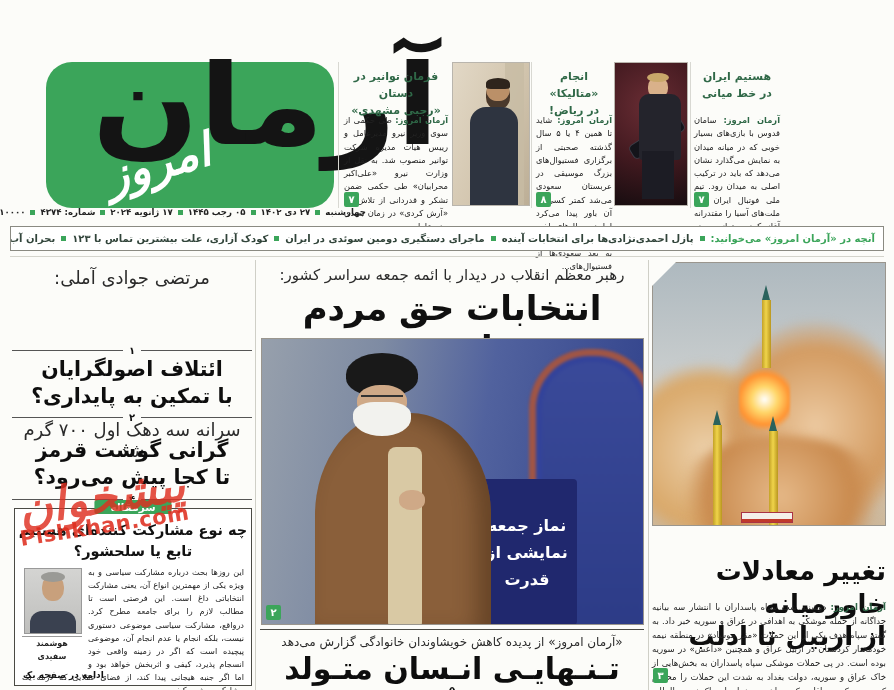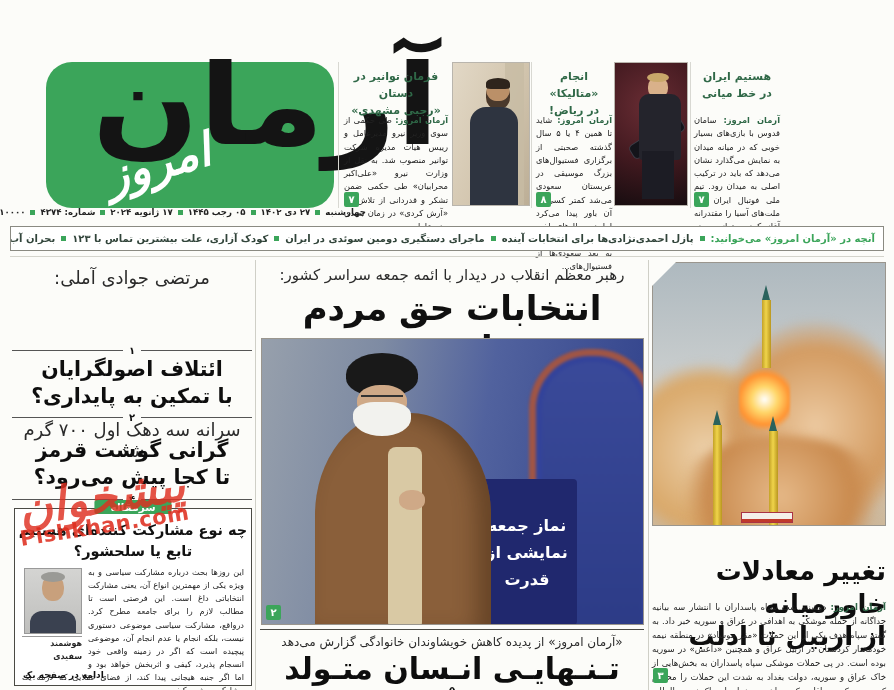--- a/index.html
+++ b/index.html
@@ -99,21 +99,21 @@
   .lc-kicker { text-align:center; font-size:18px; color:#2b2b2b; }
   .lc-headline { text-align:center; font-size:20.5px; font-weight:bold; color:#0e0e0e; line-height:1.3; }
   .lc-divider { position:absolute; left:12px; width:240px; display:flex; align-items:center; gap:6px; }
   .lc-divider .ln { flex:1; height:1px; background:#555; }
   .lc-divider .num { font-size:10px; font-weight:bold; color:#111; }
 
   .editorial { position:absolute; left:14px; top:508px; width:238px; height:178px; border:1px solid #4a4a44; background:#fff; }
   .ed-tab { position:absolute; top:-9px; left:50%; transform:translateX(-50%); background:#3ba55a; color:#fff; font-size:10.5px; font-weight:bold; padding:1px 16px; border-radius:2px; }
   .ed-title { margin-top:11px; text-align:center; font-size:14.5px; font-weight:bold; color:#111; line-height:1.45; }
   .ed-body { padding:4px 7px 2px; font-size:8.2px; color:#222; text-align:justify; line-height:1.6; }
-  .ed-fig { float:left; width:60px; margin:2px 6px 2px 0; text-align:right; }
+  .ed-fig { float:left; width:60px; margin:2px 6px 2px 0; text-align:center; }
   .ed-photo { width:58px; height:66px; border:1px solid #999; position:relative; overflow:hidden; background:linear-gradient(#d4d4d2,#bfbfbd); }
   .au-head { position:absolute; left:50%; top:10%; transform:translateX(-50%); width:22px; height:26px; background:#c8a07c; border-radius:46%; }
   .au-head::before { content:""; position:absolute; top:-3px; left:-1px; width:24px; height:10px; background:#9a9a96; border-radius:50%; }
   .au-suit { position:absolute; left:50%; bottom:-4px; transform:translateX(-50%); width:46px; height:26px; background:#3a4150; border-radius:12px 12px 0 0; }
   .ed-author { font-size:8px; font-weight:bold; border-top:1px solid #999; margin-top:2px; padding-top:1px; }
   .ed-continue { position:absolute; left:8px; bottom:5px; font-size:9px; font-weight:bold; color:#111; }
 
   .watermark { position:absolute; left:16px; top:474px; z-index:6; transform:rotate(-9deg); color:#df2f20; pointer-events:auto; }
   .wm-brand { font-size:46px; font-weight:bold; font-style:italic; opacity:.82; line-height:1; }
   .wm-url { font-size:21px; font-weight:bold; letter-spacing:.5px; opacity:.88; margin-top:-6px; direction:ltr; text-align:left; }

